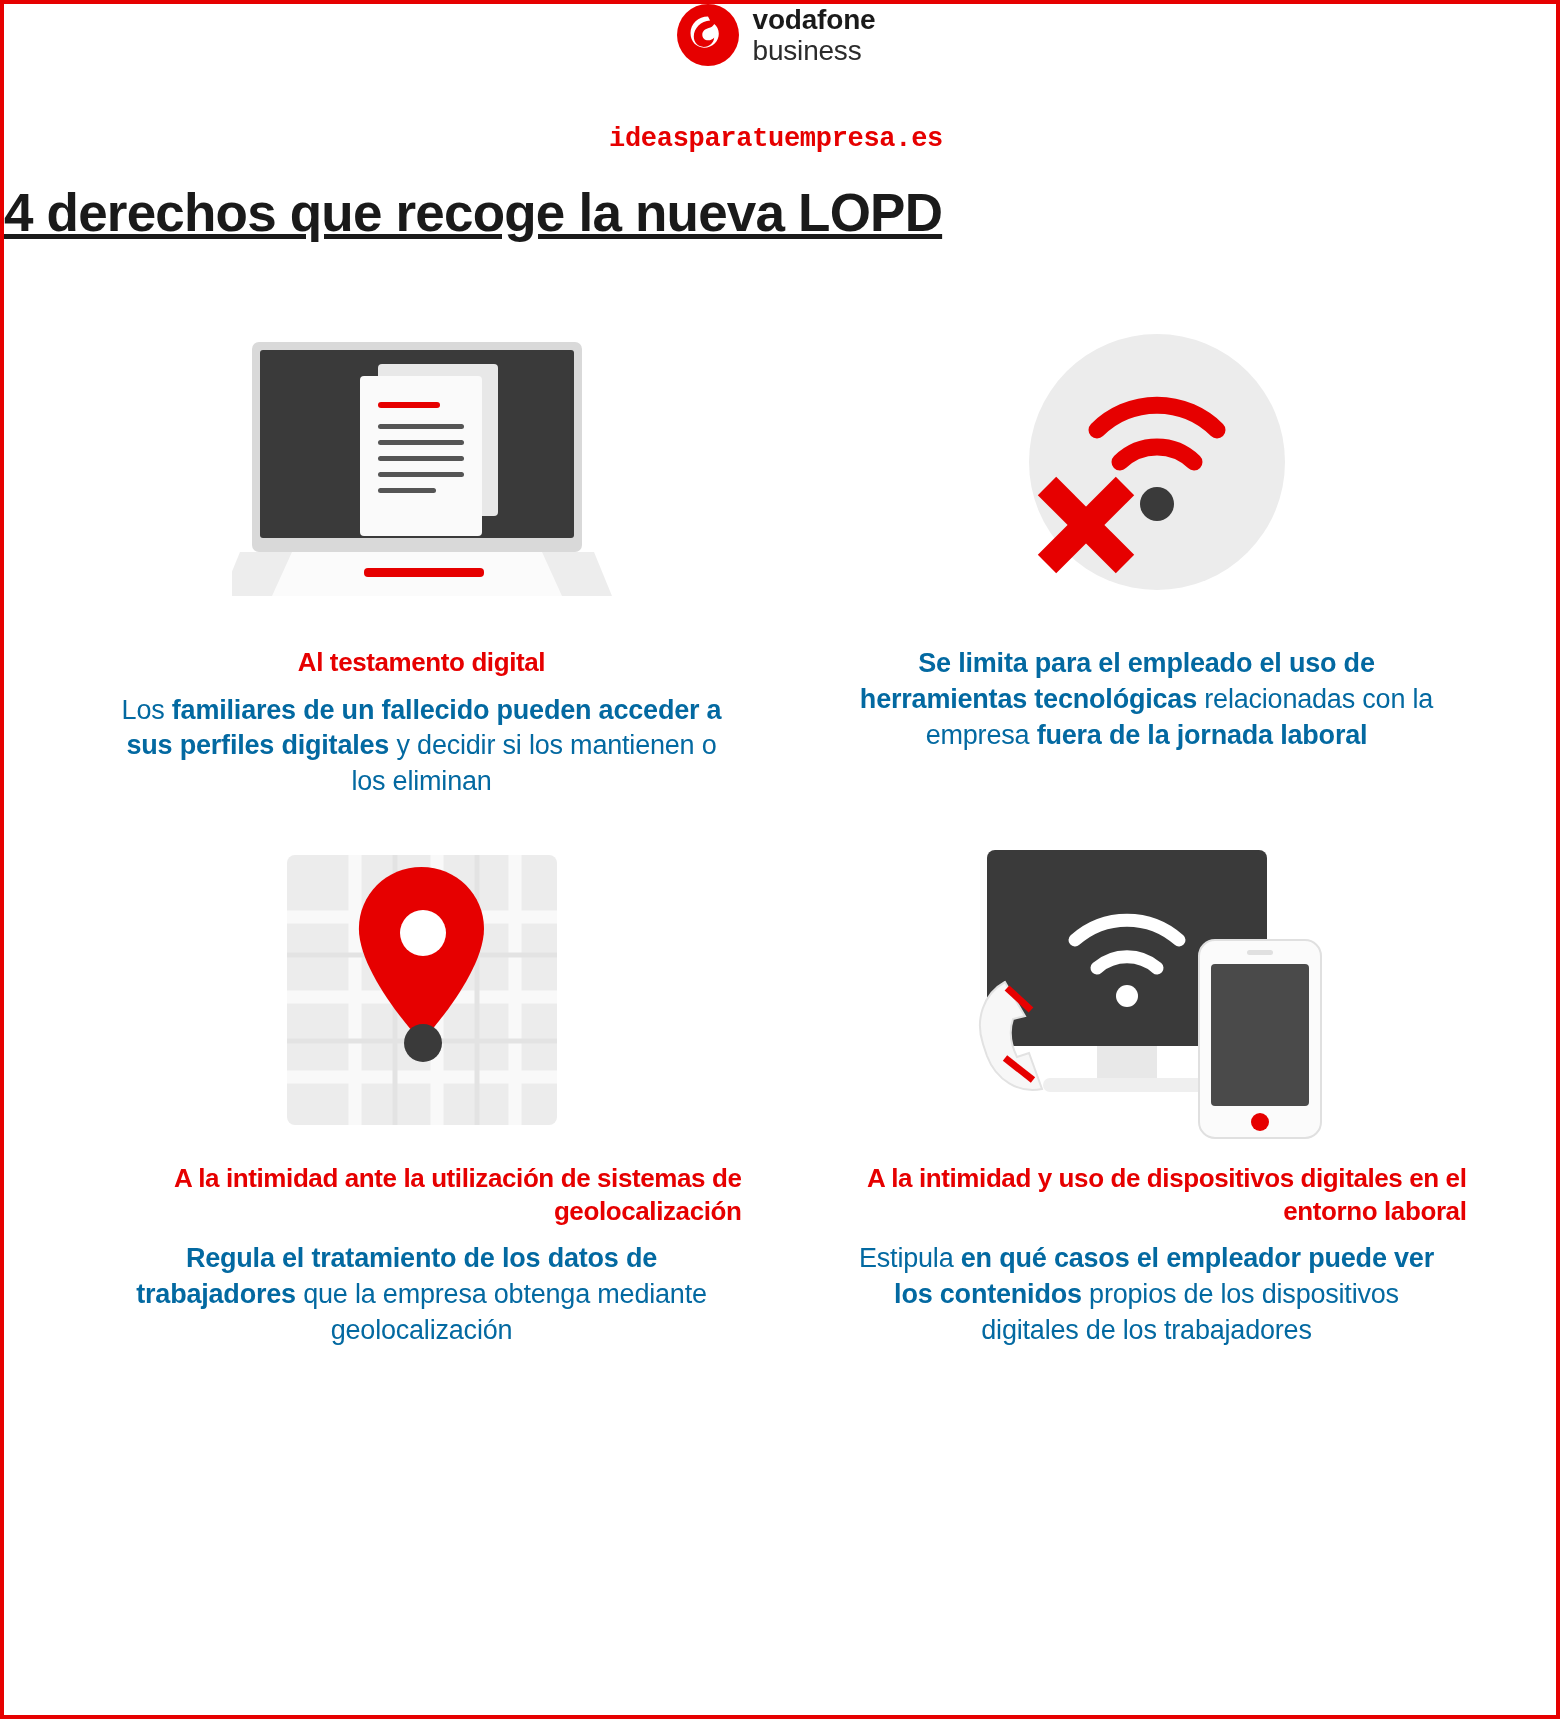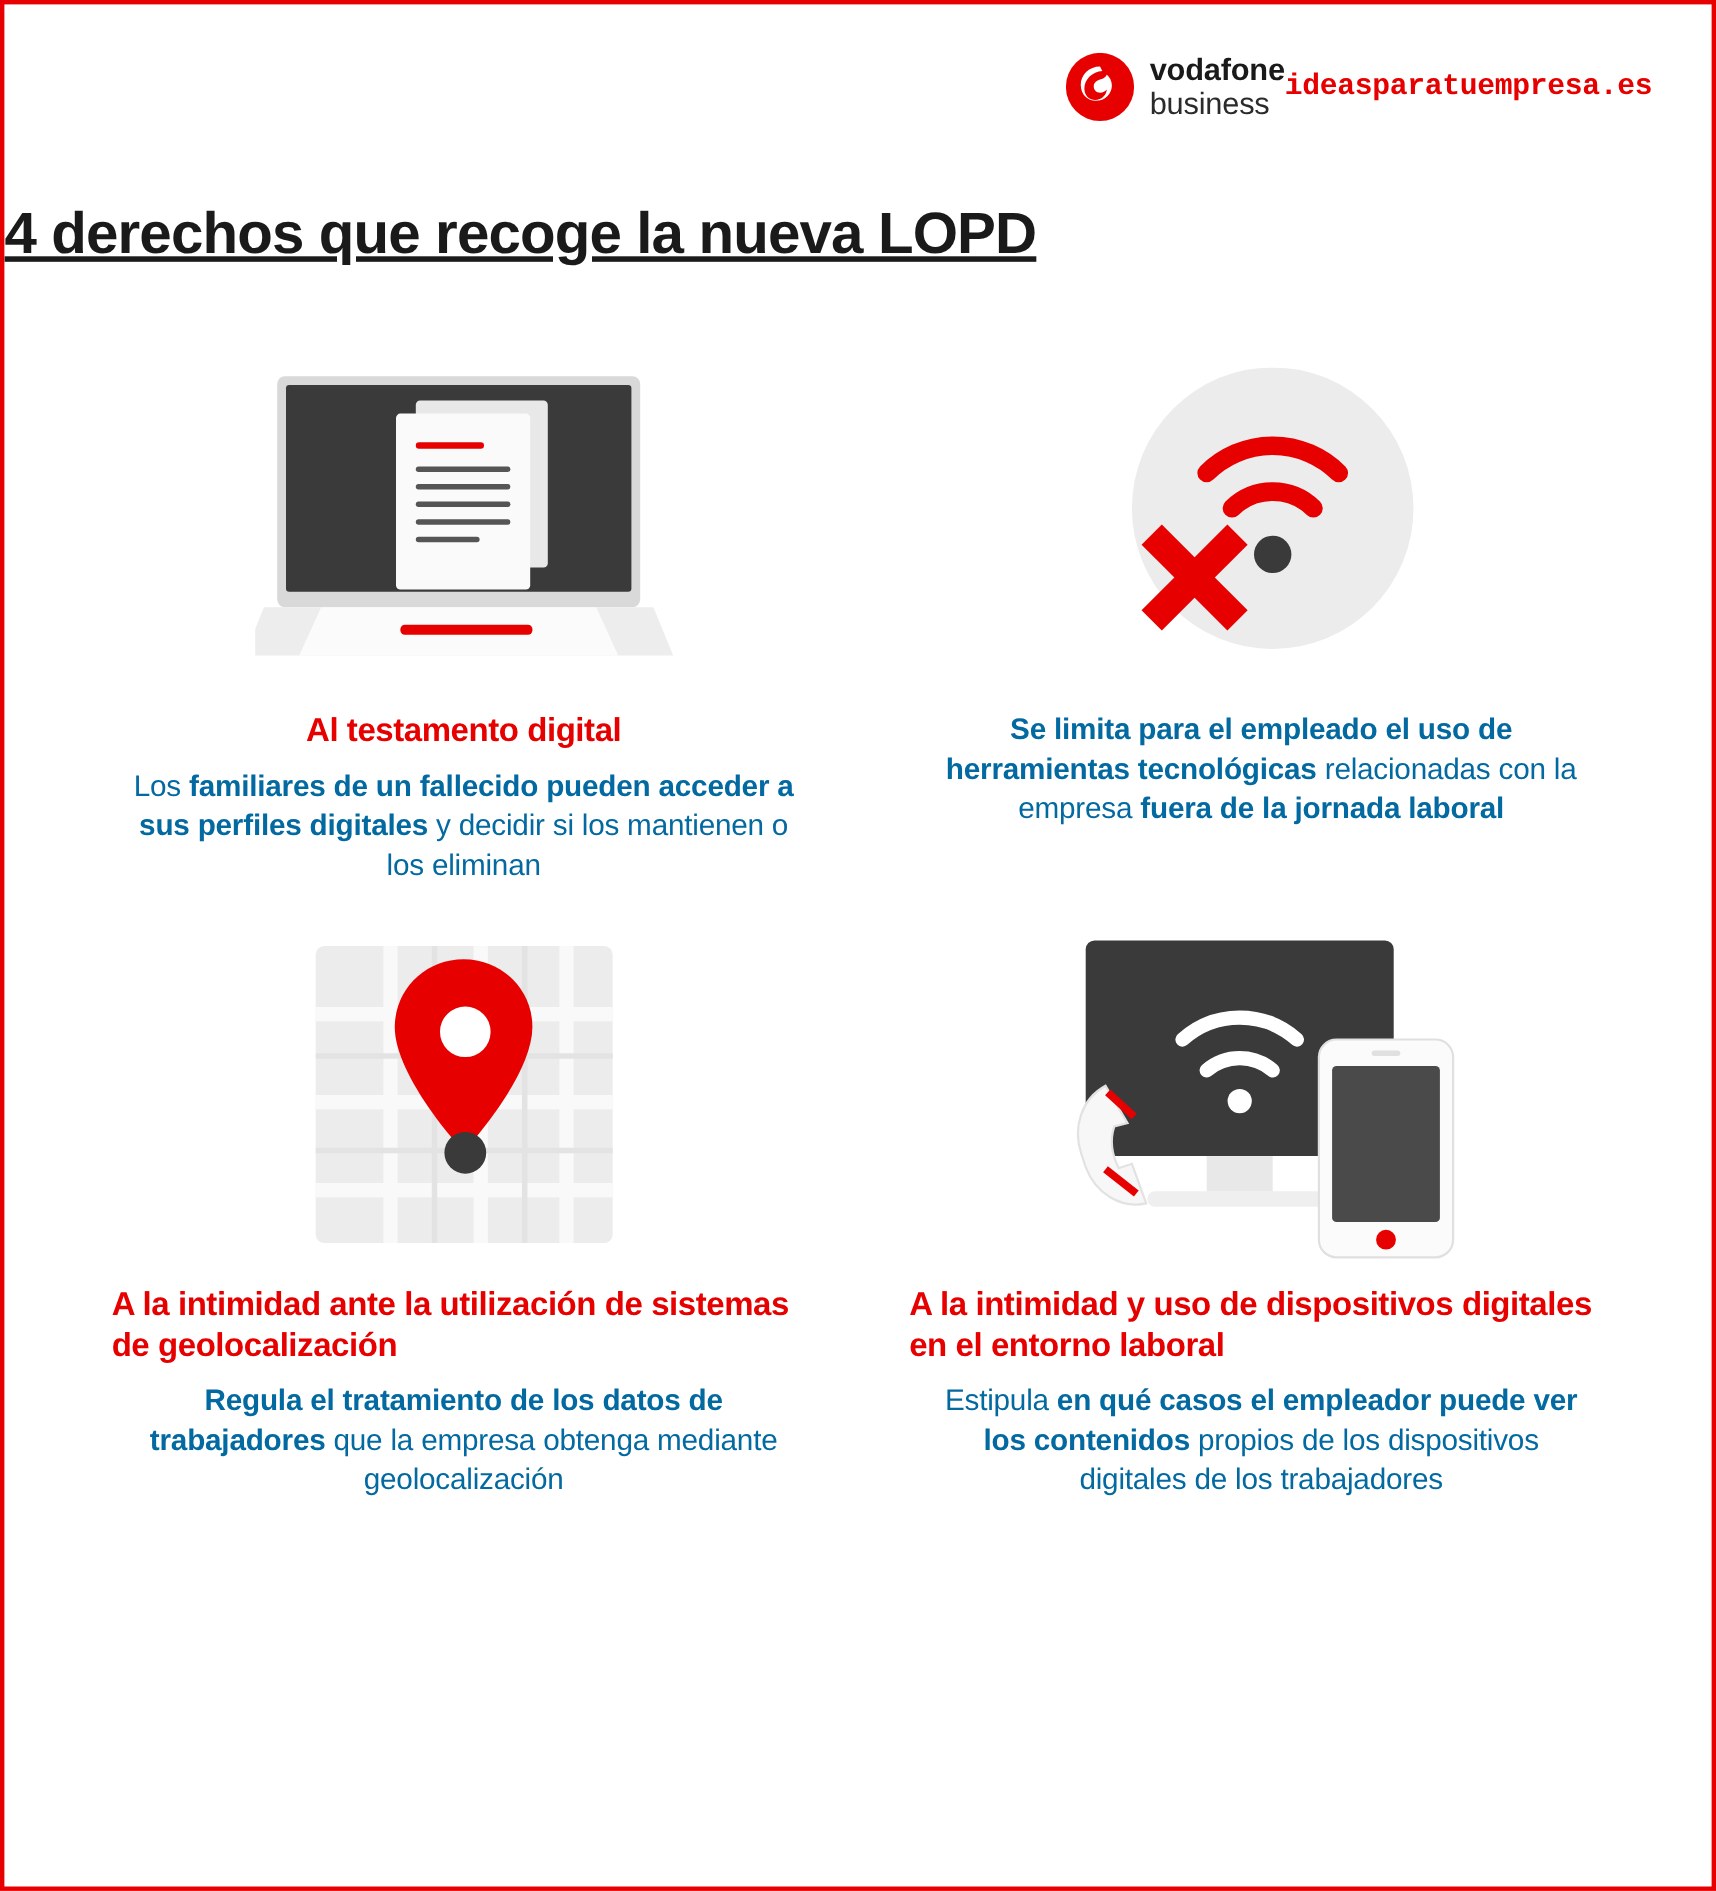--- a/index.html
+++ b/index.html
@@ -26,22 +26,23 @@
 
   
   .header {
     position: absolute;
     top: 0;
     left: 0;
     width: 100%;
     height: 150px;
     display: flex;
     align-items: center;
-    justify-content: flex-end;
+    justify-content: space-between;
     padding: 0 54px 0 46px;
+    flex-direction: column;
   }
   .brand {
     display: flex;
     align-items: center;
     gap: 14px;
   }
   .brand-mark {
     width: 62px;
     height: 62px;
     flex: 0 0 62px;
@@ -101,24 +102,24 @@
     align-items: center;
   }
   .art {
     height: 300px;
     display: flex;
     align-items: center;
     justify-content: center;
     margin-bottom: 22px;
   }
   .card-title {
-    font-size: 30px;
+    font-size: 26px;
     font-weight: 700;
     color: #e60000;
-    text-align: left;
+    text-align: right;
     line-height: 1.25;
     letter-spacing: -0.4px;
     margin-bottom: 14px;
     max-width: 600px;
   }
   .card-body {
     font-size: 27px;
     line-height: 1.33;
     text-align: center;
     color: #0369a1;

